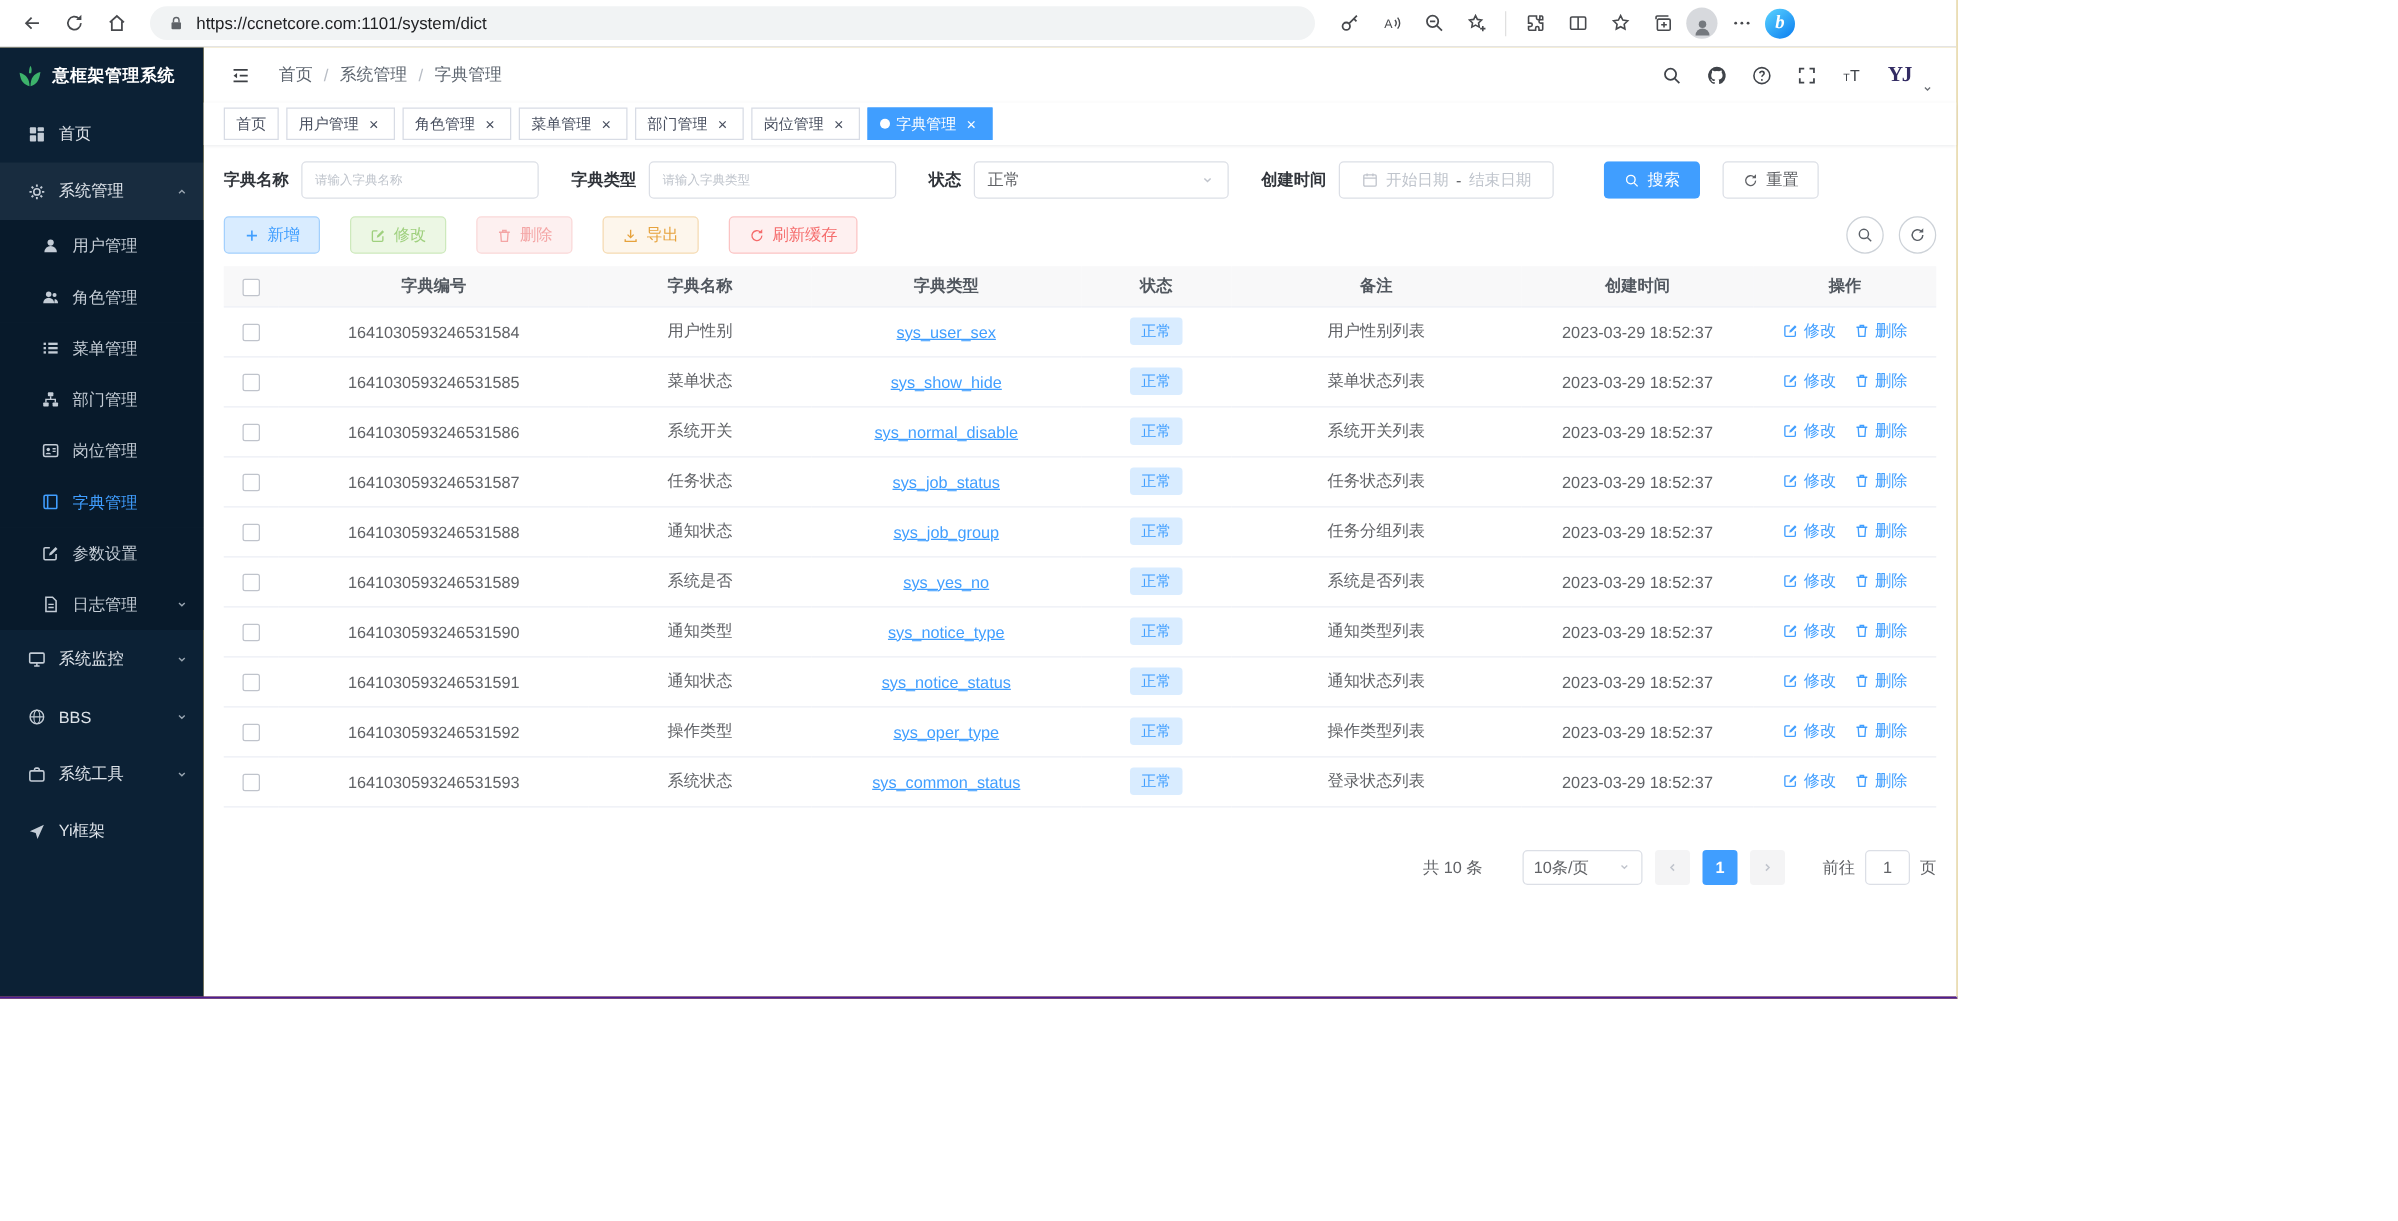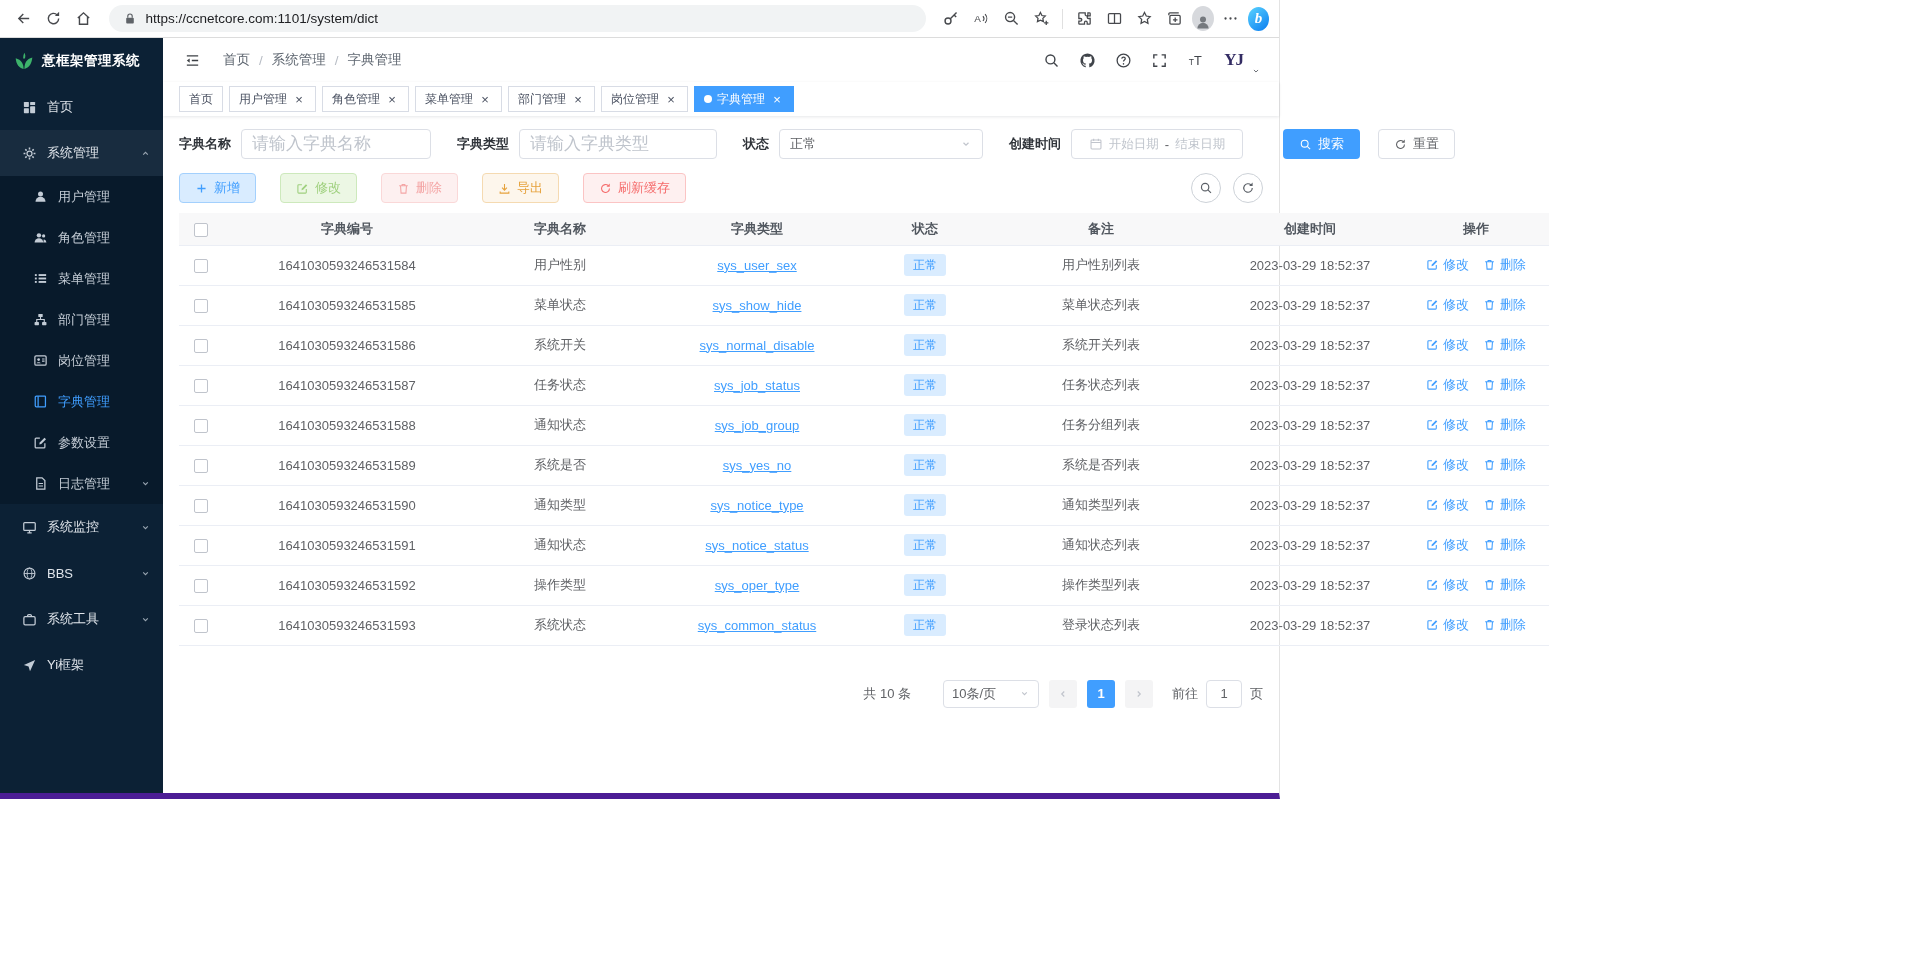--- a/index.html
+++ b/index.html
@@ -1,19 +1,19 @@
 <!DOCTYPE html>
 <html><head>
 <meta charset="utf-8">
 <style>
   *{margin:0;padding:0;box-sizing:border-box}
   html,body{width:1918px;height:977px;background:#fff;overflow:hidden;
     font-family:"Liberation Sans","DejaVu Sans",sans-serif;color:#333;font-size:13px}
   .svgi{display:inline-block;fill:currentColor;flex:none}
-  .window{width:1280px;height:799px;background:#eab308;border-right:1px solid #e3e3e3;border-bottom:6px solid #4c1d95;display:flex;flex-direction:column}
+  .window{width:1566px;height:799px;background:#eab308;border-right:1px solid #e3e3e3;border-bottom:2px solid #4c1d95;display:flex;flex-direction:column}
 
   
   .browser{height:38px;flex:none;display:flex;align-items:center;padding:0 10px;gap:4px;background:#fff;border-bottom:1px solid #dcdcdc}
   .bicon{width:30px;height:30px;border-radius:6px;display:flex;align-items:center;justify-content:center;color:#47494d;cursor:pointer}
   .bicon .svgi{width:17px;height:17px}
   .addr{width:932px;height:27px;margin:0 8px;background:#f1f3f4;border-radius:14px;display:flex;align-items:center;padding:0 14px;gap:9px;cursor:text}
   .addr .svgi{width:14px;height:14px;color:#5f6368}
   .addr .url{font-size:13.5px;color:#202124}
   .bdiv{width:1px;height:20px;background:#e0e0e0;margin:0 4px}
   .avatar{width:25px;height:25px;border-radius:50%;background:#d7d9dd;display:flex;align-items:flex-end;justify-content:center;overflow:hidden;color:#75797e;cursor:pointer}
@@ -56,21 +56,21 @@
   .tab{height:26px;display:flex;align-items:center;gap:5px;padding:0 9px;border:1px solid #d8dce5;background:#fff;font-size:12px;color:#495060;cursor:pointer;white-space:nowrap}
   .tab .dot{width:8px;height:8px;border-radius:50%;background:#fff;display:none}
   .tab.active{background:#409eff;border-color:#409eff;color:#fff}
   .tab.active .dot{display:inline-block}
   .tab .x{width:14px;height:14px;display:flex;align-items:center;justify-content:center;font-size:13px;line-height:1;border-radius:50%}
 
   
   .filters{flex:none;display:flex;align-items:center;padding:13px 16px 0;gap:0}
   .f-item{display:flex;align-items:center;margin-right:26px}
   .f-label{font-weight:700;color:#30343a;margin-right:10px;white-space:nowrap}
-  .f-input{height:30px;border:1px solid #dcdfe6;border-radius:4px;padding:0 10px;font-size:17px;color:#606266;outline:none;font-family:Liberation Serif, serif}
+  .f-input{height:30px;border:1px solid #dcdfe6;border-radius:4px;padding:0 10px;font-size:10px;color:#606266;outline:none;font-family:Liberation Serif, serif}
   .f-input::placeholder{color:#bfc4cc}
   .w-name{width:190px}.w-type{width:198px}
   .f-select{width:204px;height:30px;border:1px solid #dcdfe6;border-radius:4px;display:flex;align-items:center;padding:0 10px;color:#606266;cursor:pointer}
   .f-select .chev{color:#c0c4cc;width:12px;height:12px}
   .f-date{width:172px;height:30px;border:1px solid #dcdfe6;border-radius:4px;display:flex;align-items:center;justify-content:center;gap:6px;padding:0 8px;cursor:pointer}
   .f-date .svgi{width:14px;height:14px;color:#c0c4cc}
   .ph{color:#bfc4cc;font-size:12.5px;white-space:nowrap}
   .date-sep{color:#606266}
   .btn{height:30px;border-radius:4px;border:1px solid transparent;display:inline-flex;align-items:center;gap:6px;padding:0 15px;font-size:13px;cursor:pointer;font-family:inherit;white-space:nowrap}
   .btn .svgi{width:13px;height:13px}
@@ -101,21 +101,21 @@
   .opi{width:13px;height:13px}
 
   
   .pagination{flex:none;display:flex;align-items:center;justify-content:flex-end;gap:10px;padding:34px 16px 0;color:#606266}
   .pg-total{margin-right:22px}
   .pg-size{width:96px;height:28px;border:1px solid #dcdfe6;border-radius:4px;display:flex;align-items:center;justify-content:space-between;padding:0 8px;cursor:pointer}
   .pg-size .chev{width:11px;height:11px;color:#c0c4cc}
   .pg-btn{width:28px;height:28px;background:#f4f4f5;border-radius:3px;display:flex;align-items:center;justify-content:center;color:#c0c4cc;cursor:pointer}
   .pg-btn .svgi{width:12px;height:12px}
   .pg-cur{width:28px;height:28px;background:#409eff;color:#fff;border-radius:3px;display:flex;align-items:center;justify-content:center;font-weight:700;cursor:pointer}
-  .pg-goto{display:flex;align-items:center;gap:8px;margin-left:9px}
+  .pg-goto{display:flex;align-items:center;gap:8px;margin-left:20px}
   .pg-input{width:36px;height:28px;border:1px solid #dcdfe6;border-radius:4px;text-align:center;font-size:13px;color:#606266;outline:none;font-family:inherit}
   .rot-l{transform:rotate(90deg)}
   .rot-r{transform:rotate(-90deg)}
 </style>
 </head>
 <body>
 
 <svg width="0" height="0" style="position:absolute" aria-hidden="true">
 <defs>
 <symbol id="i-back" viewBox="0 0 24 24">

